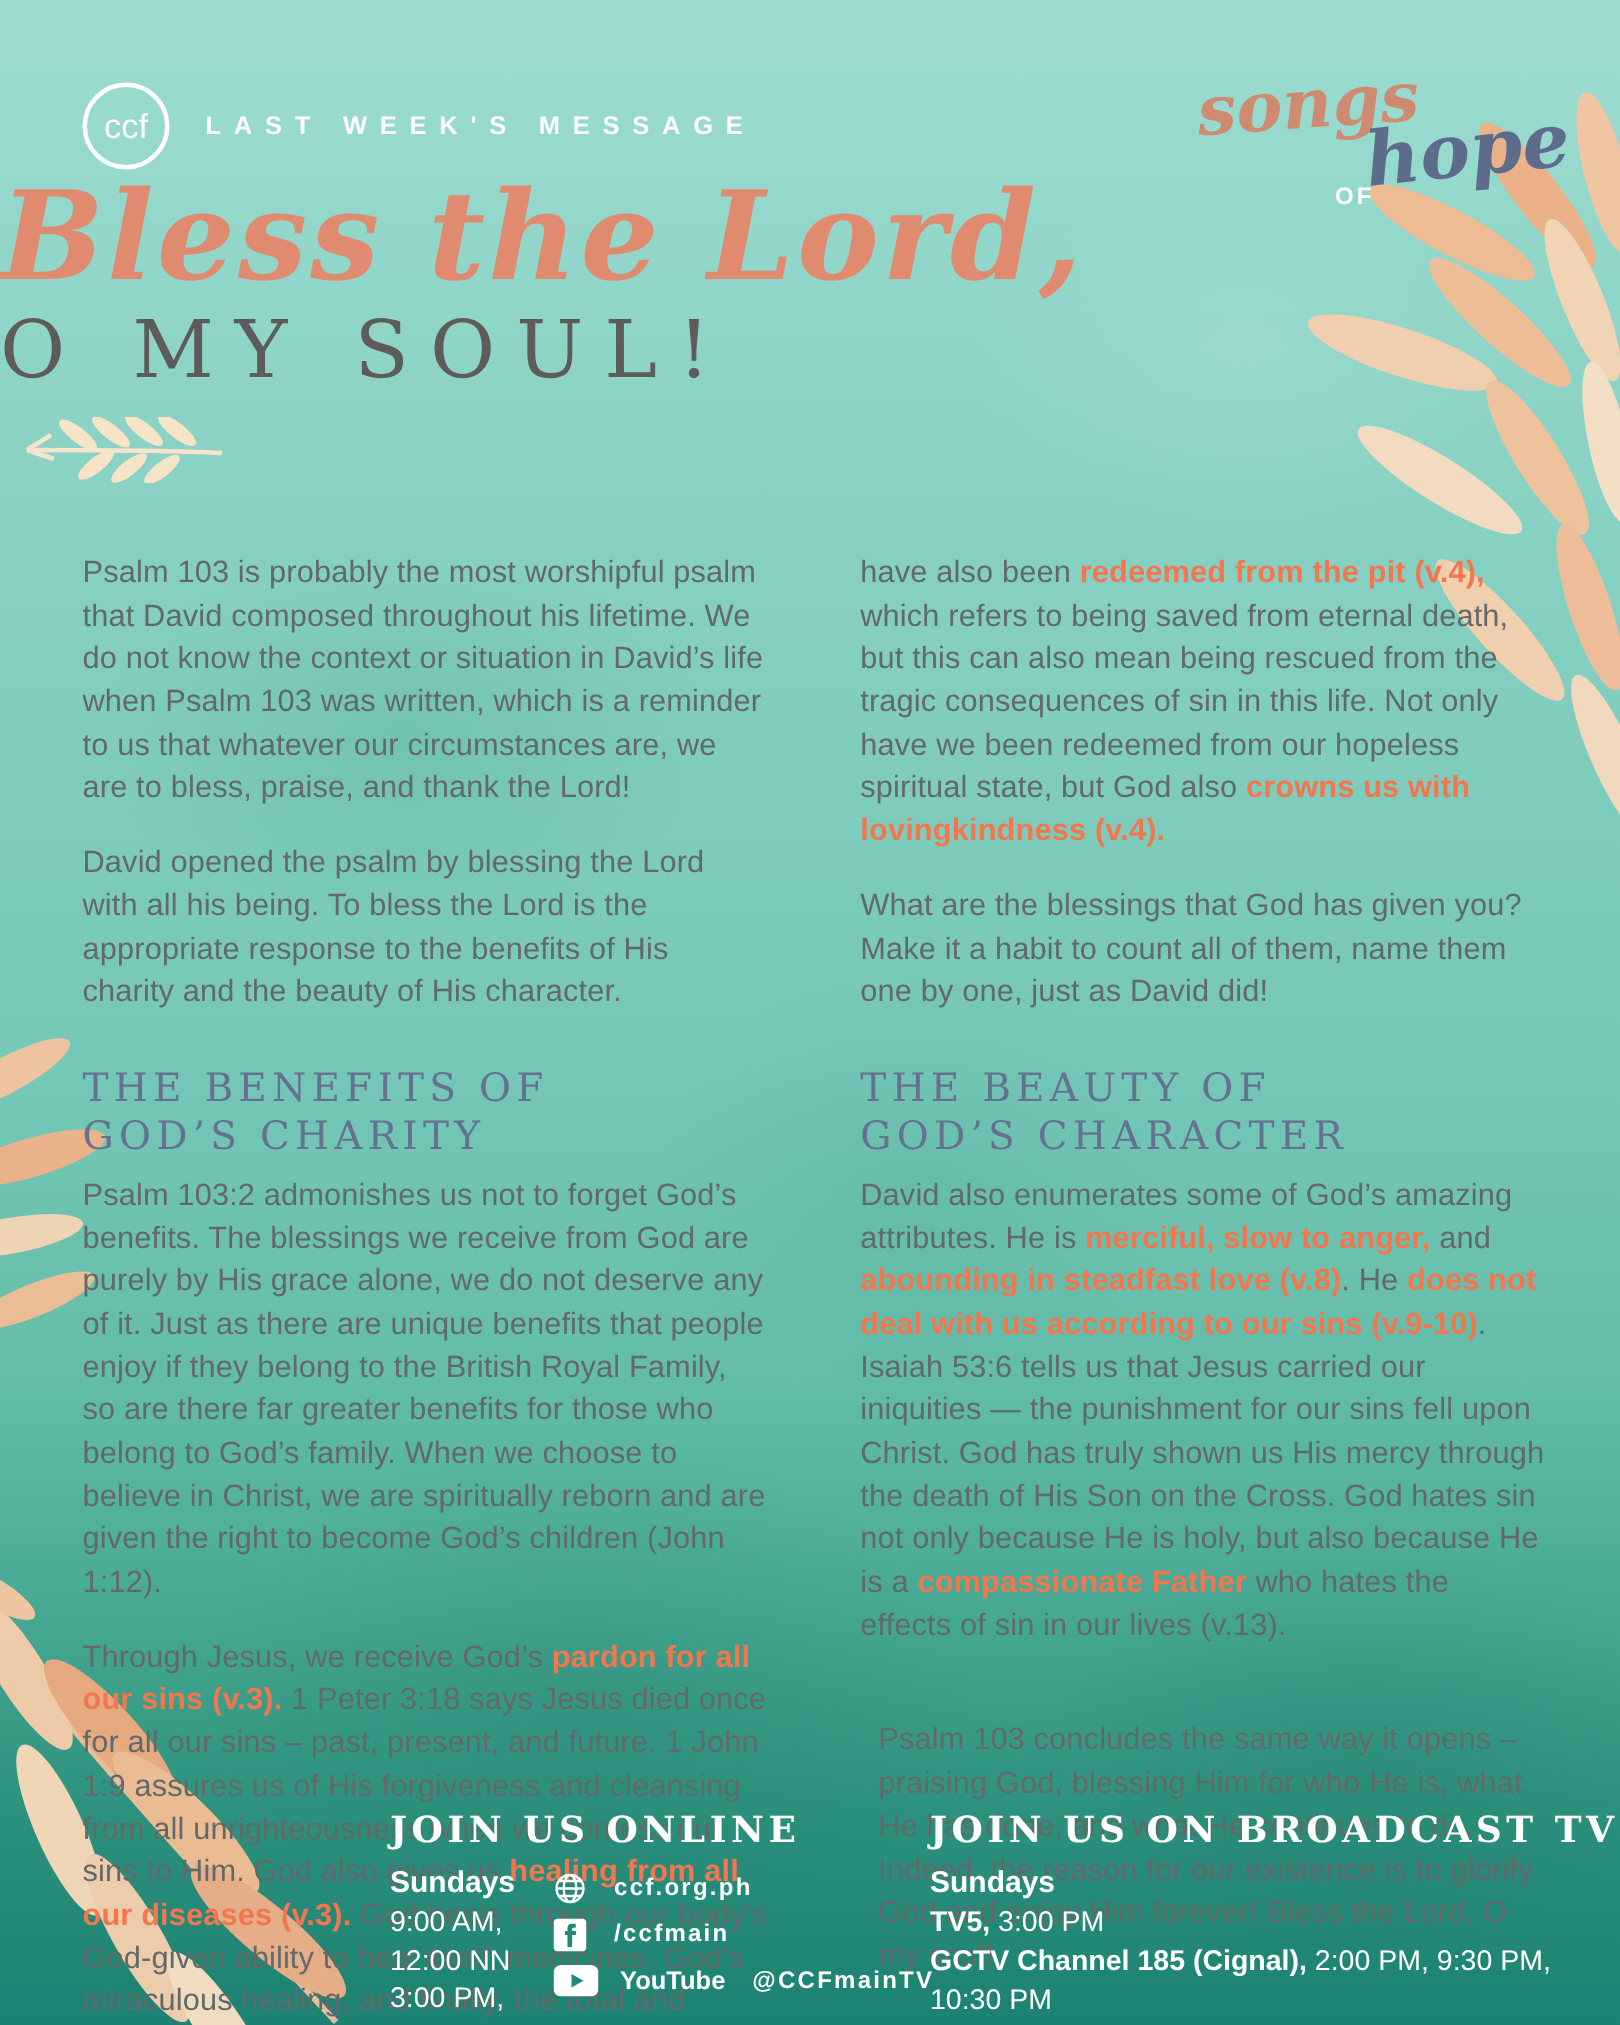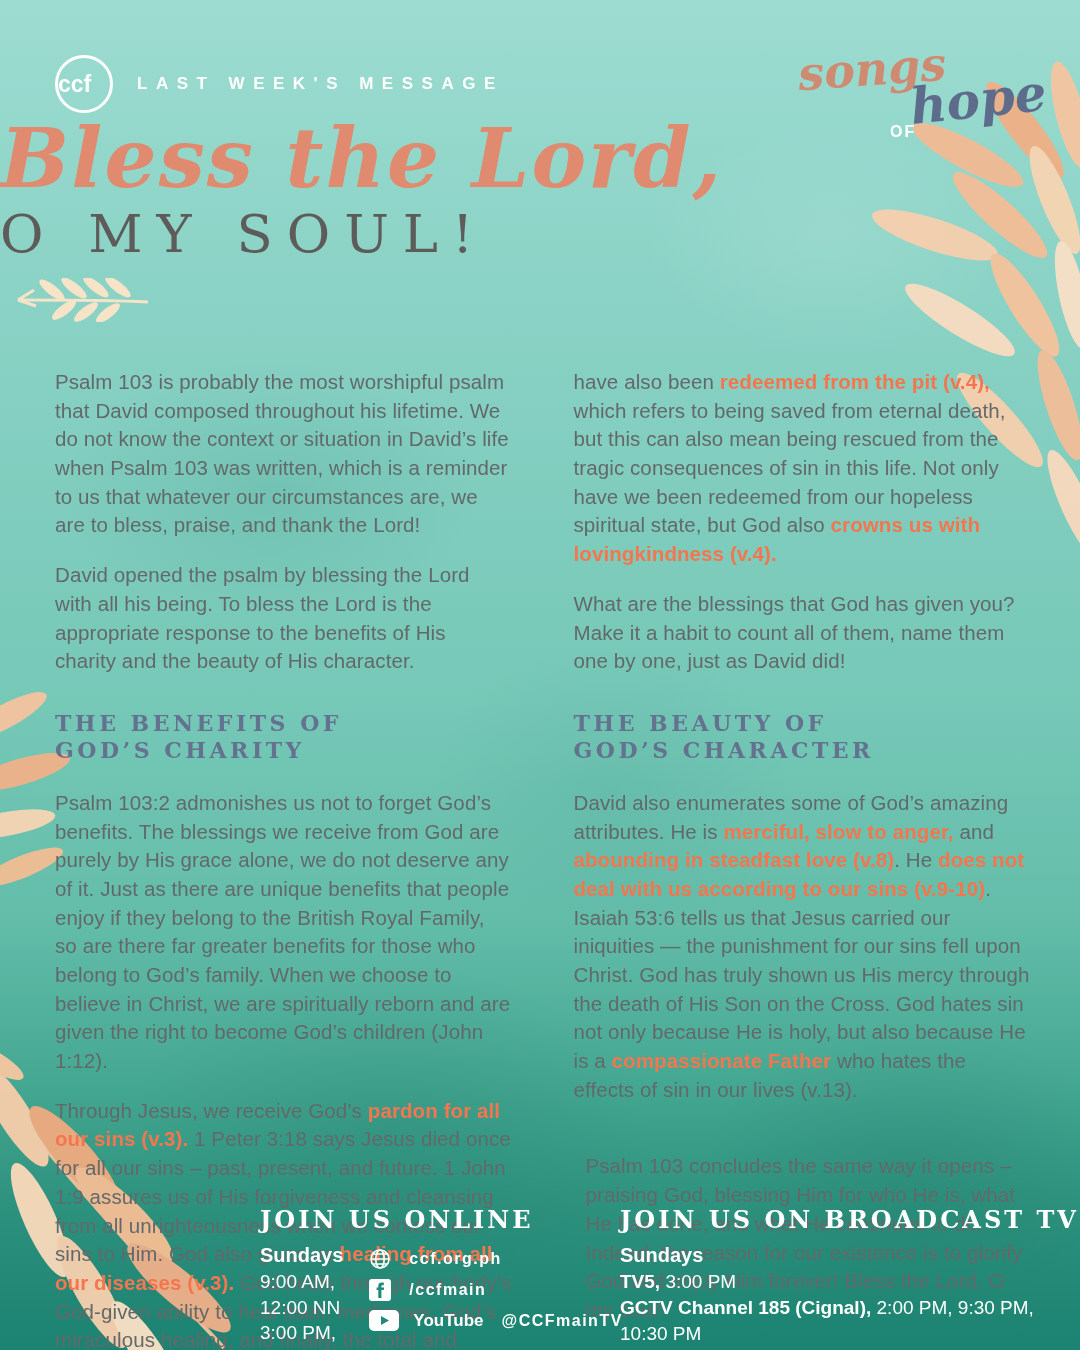--- a/index.html
+++ b/index.html
@@ -19,22 +19,22 @@
   .b3{left:130px;top:960px;width:520px;height:340px;background:radial-gradient(ellipse at center,rgba(20,110,95,.18),rgba(20,110,95,0) 70%);}
   .b4{left:640px;top:120px;width:380px;height:240px;background:radial-gradient(ellipse at center,rgba(255,255,255,.10),rgba(255,255,255,0) 70%);}
   .b5{left:700px;top:1020px;width:420px;height:300px;background:radial-gradient(ellipse at center,rgba(16,100,88,.16),rgba(16,100,88,0) 70%);}
 
   .deco{position:absolute;pointer-events:none;}
 
   
   .header{position:absolute;left:55px;top:55px;display:flex;align-items:center;gap:24px;}
   .logo-circle{
     width:52px;height:52px;border:3px solid #ffffff;border-radius:50%;
-    display:flex;align-items:center;
-    color:#ffffff;font-weight:700;font-size:23px;letter-spacing:0;
+    display:flex;align-items:center;justify-content:center;
+    color:#ffffff;font-weight:400;font-size:23px;letter-spacing:0;
     font-family:"Liberation Sans",sans-serif;
   }
   .header-label{color:#ffffff;font-weight:700;font-size:17px;letter-spacing:.5em;}
 
   
   .brand{position:absolute;right:62px;top:42px;width:220px;height:95px;font-family:"DejaVu Serif",serif;}
   .brand .songs{position:absolute;left:0;top:0;font-style:italic;font-weight:700;font-size:46px;color:#cf8a72;transform:rotate(-4deg);}
   .brand .of{position:absolute;left:92px;top:69px;font-size:16px;letter-spacing:2px;color:#ffffff;font-weight:700;font-family:"Liberation Sans",sans-serif;margin-top:12px;}
   .brand .hope{position:absolute;left:112px;top:28px;font-style:italic;font-weight:700;font-size:50px;color:#5e6c8b;transform:rotate(-6deg);}
 
@@ -54,23 +54,23 @@
   
   .content{position:absolute;left:55px;top:368px;width:975px;display:flex;gap:62px;}
   .col{width:458px;}
   .para{
     margin:0 0 21px 0;
     font-size:20.5px;line-height:1.40;color:#63696a;letter-spacing:.1px;
   }
   .para .hl{color:#f4764f;font-weight:700;}
   .para.gap-before{margin-top:48px;margin-left:12px;}
   .section-heading{
-    margin:34px 0 24px 0;
-    font-family:"DejaVu Serif",serif;font-weight:700;
-    font-size:22px;line-height:1.25;color:#64718f;letter-spacing:3.5px;
+    margin:34px 0 8px 0;
+    font-family:"DejaVu Serif",serif;font-weight:400;
+    font-size:26px;line-height:1.25;color:#64718f;letter-spacing:3.5px;
   }
   .col .section-heading:first-child{margin-top:0;}
 
   
   .footer{position:absolute;left:0;top:1205px;width:1080px;display:flex;color:#ffffff;}
   .footer-online{margin-left:260px;width:330px;}
   .footer-broadcast{margin-left:30px;width:440px;}
   .footer-heading{
     font-family:"DejaVu Serif",serif;font-weight:700;
     font-size:24px;letter-spacing:3px;white-space:nowrap;margin-bottom:10px;

